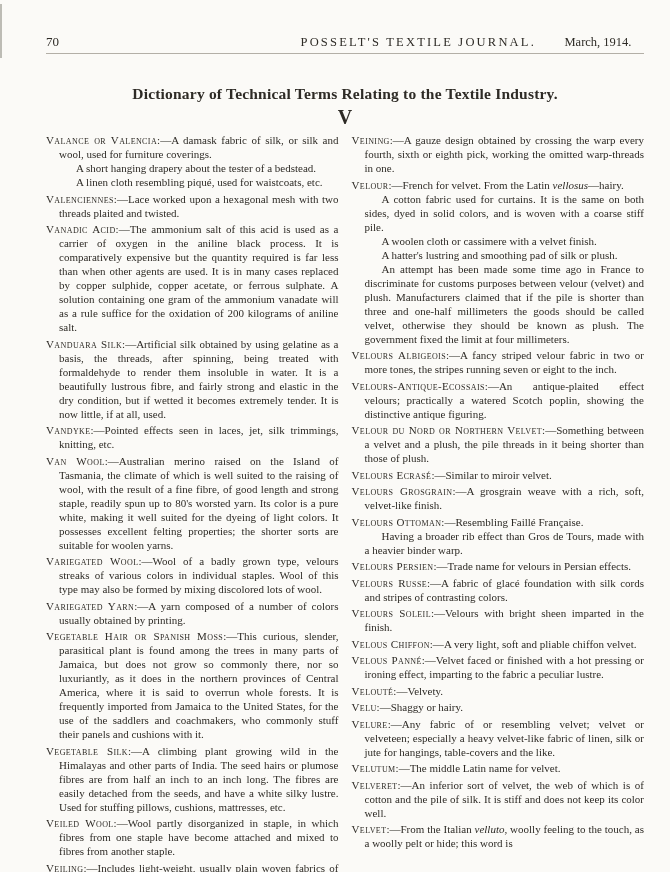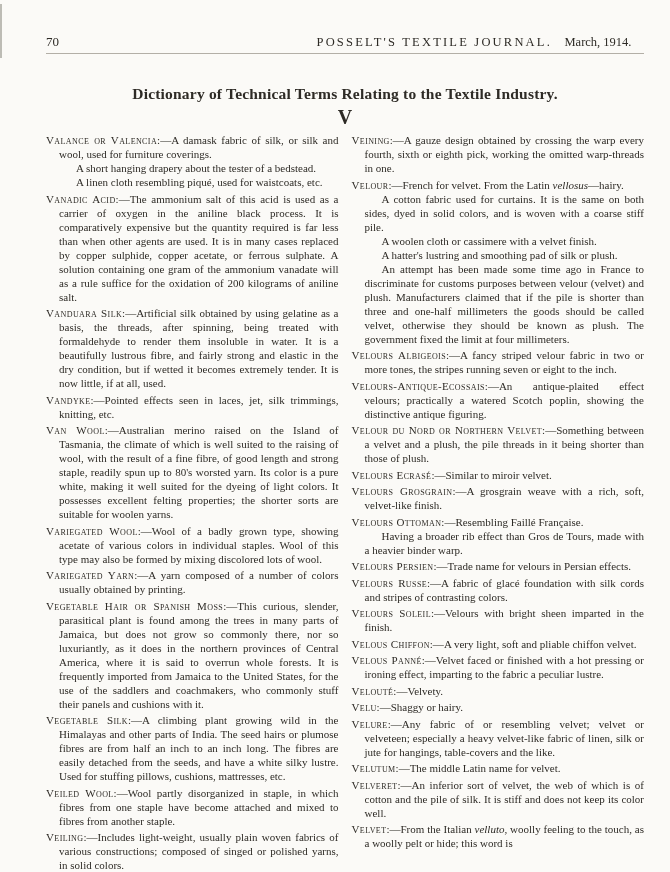--- a/index.html
+++ b/index.html
@@ -6,21 +6,21 @@
     --paper:#fbfaf7; --ink:#2e2b26; --rule:#b3afa7;
   }
   html,body{margin:0;padding:0;background:#e9e7e2;}
   .page{
     position:relative; width:670px; height:872px; margin:0 auto;
     background:var(--paper); color:var(--ink);
     font-family:"Liberation Serif","DejaVu Serif",serif;
     box-sizing:border-box; padding:34px 26px 0 46px; overflow:hidden;
   }
   .scan-edge{position:absolute;left:0;top:4px;width:2px;height:54px;background:#8a8880;opacity:.55;}
-  .header{display:flex;align-items:baseline;font-size:12.5px;}
+  .header{display:flex;align-items:baseline;font-size:12.5px;gap:16px;}
   .pageno{width:70px;font-size:13px;}
   .journal{flex:1;text-align:right;letter-spacing:2.2px;font-size:12.5px;}
   .date{width:92px;text-align:center;font-size:12.5px;}
   .rule{border-bottom:1px solid var(--rule);margin-top:3px;}
   .title{text-align:center;font-size:15.5px;font-weight:bold;margin:31px 0 0;letter-spacing:.2px;}
   .letter{text-align:center;font-size:20px;font-weight:bold;margin:3px 0 4px;}
   .columns{display:flex;gap:13px;margin-top:2px;}
   .col{flex:1;min-width:0;text-align:justify;font-size:11px;line-height:14px;hyphens:auto;-webkit-hyphens:auto;}
   .entry{padding-left:13px;margin-bottom:2.5px;}
   .entry p{margin:0;}
@@ -46,33 +46,36 @@
   <h2 class="letter">V</h2>
 
   <main class="columns">
     <div class="col" id="col-left">
         <div class="entry">
           <p class="lead"><span class="term">Valance or Valencia</span><span class="sep">:—</span><span>A damask fabric of silk, or silk and wool, used for furniture coverings.</span></p>
           <p class="sub"><span>A short hanging drapery about the tester of a bedstead.</span></p>
           <p class="sub"><span>A linen cloth resembling piqué, used for waistcoats, etc.</span></p>
         </div>
         <div class="entry">
+          <p class="lead"><span class="term">Valenciennes</span><span class="sep">:—</span><span>Lace worked upon a hexagonal mesh with two threads plaited and twisted.</span></p>
+        </div>
+        <div class="entry">
           <p class="lead"><span class="term">Vanadic Acid</span><span class="sep">:—</span><span>The ammonium salt of this acid is used as a carrier of oxygen in the aniline black process.  It is comparatively expensive but the quantity required is far less than when other agents are used.  It is in many cases replaced by copper sulphide, copper acetate, or ferrous sulphate.  A solution containing one gram of the ammonium vanadate will as a rule suffice for the oxidation of 200 kilograms of aniline salt.</span></p>
         </div>
         <div class="entry">
           <p class="lead"><span class="term">Vanduara Silk</span><span class="sep">:—</span><span>Artificial silk obtained by using gelatine as a basis, the threads, after spinning, being treated with formaldehyde to render them insoluble in water.  It is a beautifully lustrous fibre, and fairly strong and elastic in the dry condition, but if wetted it becomes extremely tender.  It is now little, if at all, used.</span></p>
         </div>
         <div class="entry">
           <p class="lead"><span class="term">Vandyke</span><span class="sep">:—</span><span>Pointed effects seen in laces, jet, silk trimmings, knitting, etc.</span></p>
         </div>
         <div class="entry">
           <p class="lead"><span class="term">Van Wool</span><span class="sep">:—</span><span>Australian merino raised on the Island of Tasmania, the climate of which is well suited to the raising of wool, with the result of a fine fibre, of good length and strong staple, readily spun up to 80's worsted yarn.  Its color is a pure white, making it well suited for the dyeing of light colors.  It possesses excellent felting properties; the shorter sorts are suitable for woolen yarns.</span></p>
         </div>
         <div class="entry">
-          <p class="lead"><span class="term">Variegated Wool</span><span class="sep">:—</span><span>Wool of a badly grown type, showing acetate of various colors in individual staples.  Wool of this type may also be formed by mixing discolored lots of wool.</span></p>
+          <p class="lead"><span class="term">Variegated Wool</span><span class="sep">:—</span><span>Wool of a badly grown type, velours streaks of various colors in individual staples.  Wool of this type may also be formed by mixing discolored lots of wool.</span></p>
         </div>
         <div class="entry">
           <p class="lead"><span class="term">Variegated Yarn</span><span class="sep">:—</span><span>A yarn composed of a number of colors usually obtained by printing.</span></p>
         </div>
         <div class="entry">
           <p class="lead"><span class="term">Vegetable Hair or Spanish Moss</span><span class="sep">:—</span><span>This curious, slender, parasitical plant is found among the trees in many parts of Jamaica, but does not grow so commonly there, nor so luxuriantly, as it does in the northern provinces of Central America, where it is said to overrun whole forests.  It is frequently imported from Jamaica to the United States, for the use of the saddlers and coachmakers, who commonly stuff their panels and cushions with it.</span></p>
         </div>
         <div class="entry">
           <p class="lead"><span class="term">Vegetable Silk</span><span class="sep">:—</span><span>A climbing plant growing wild in the Himalayas and other parts of India.  The seed hairs or plumose fibres are from half an inch to an inch long.  The fibres are easily detached from the seeds, and have a white silky lustre.  Used for stuffing pillows, cushions, mattresses, etc.</span></p>
         </div>

